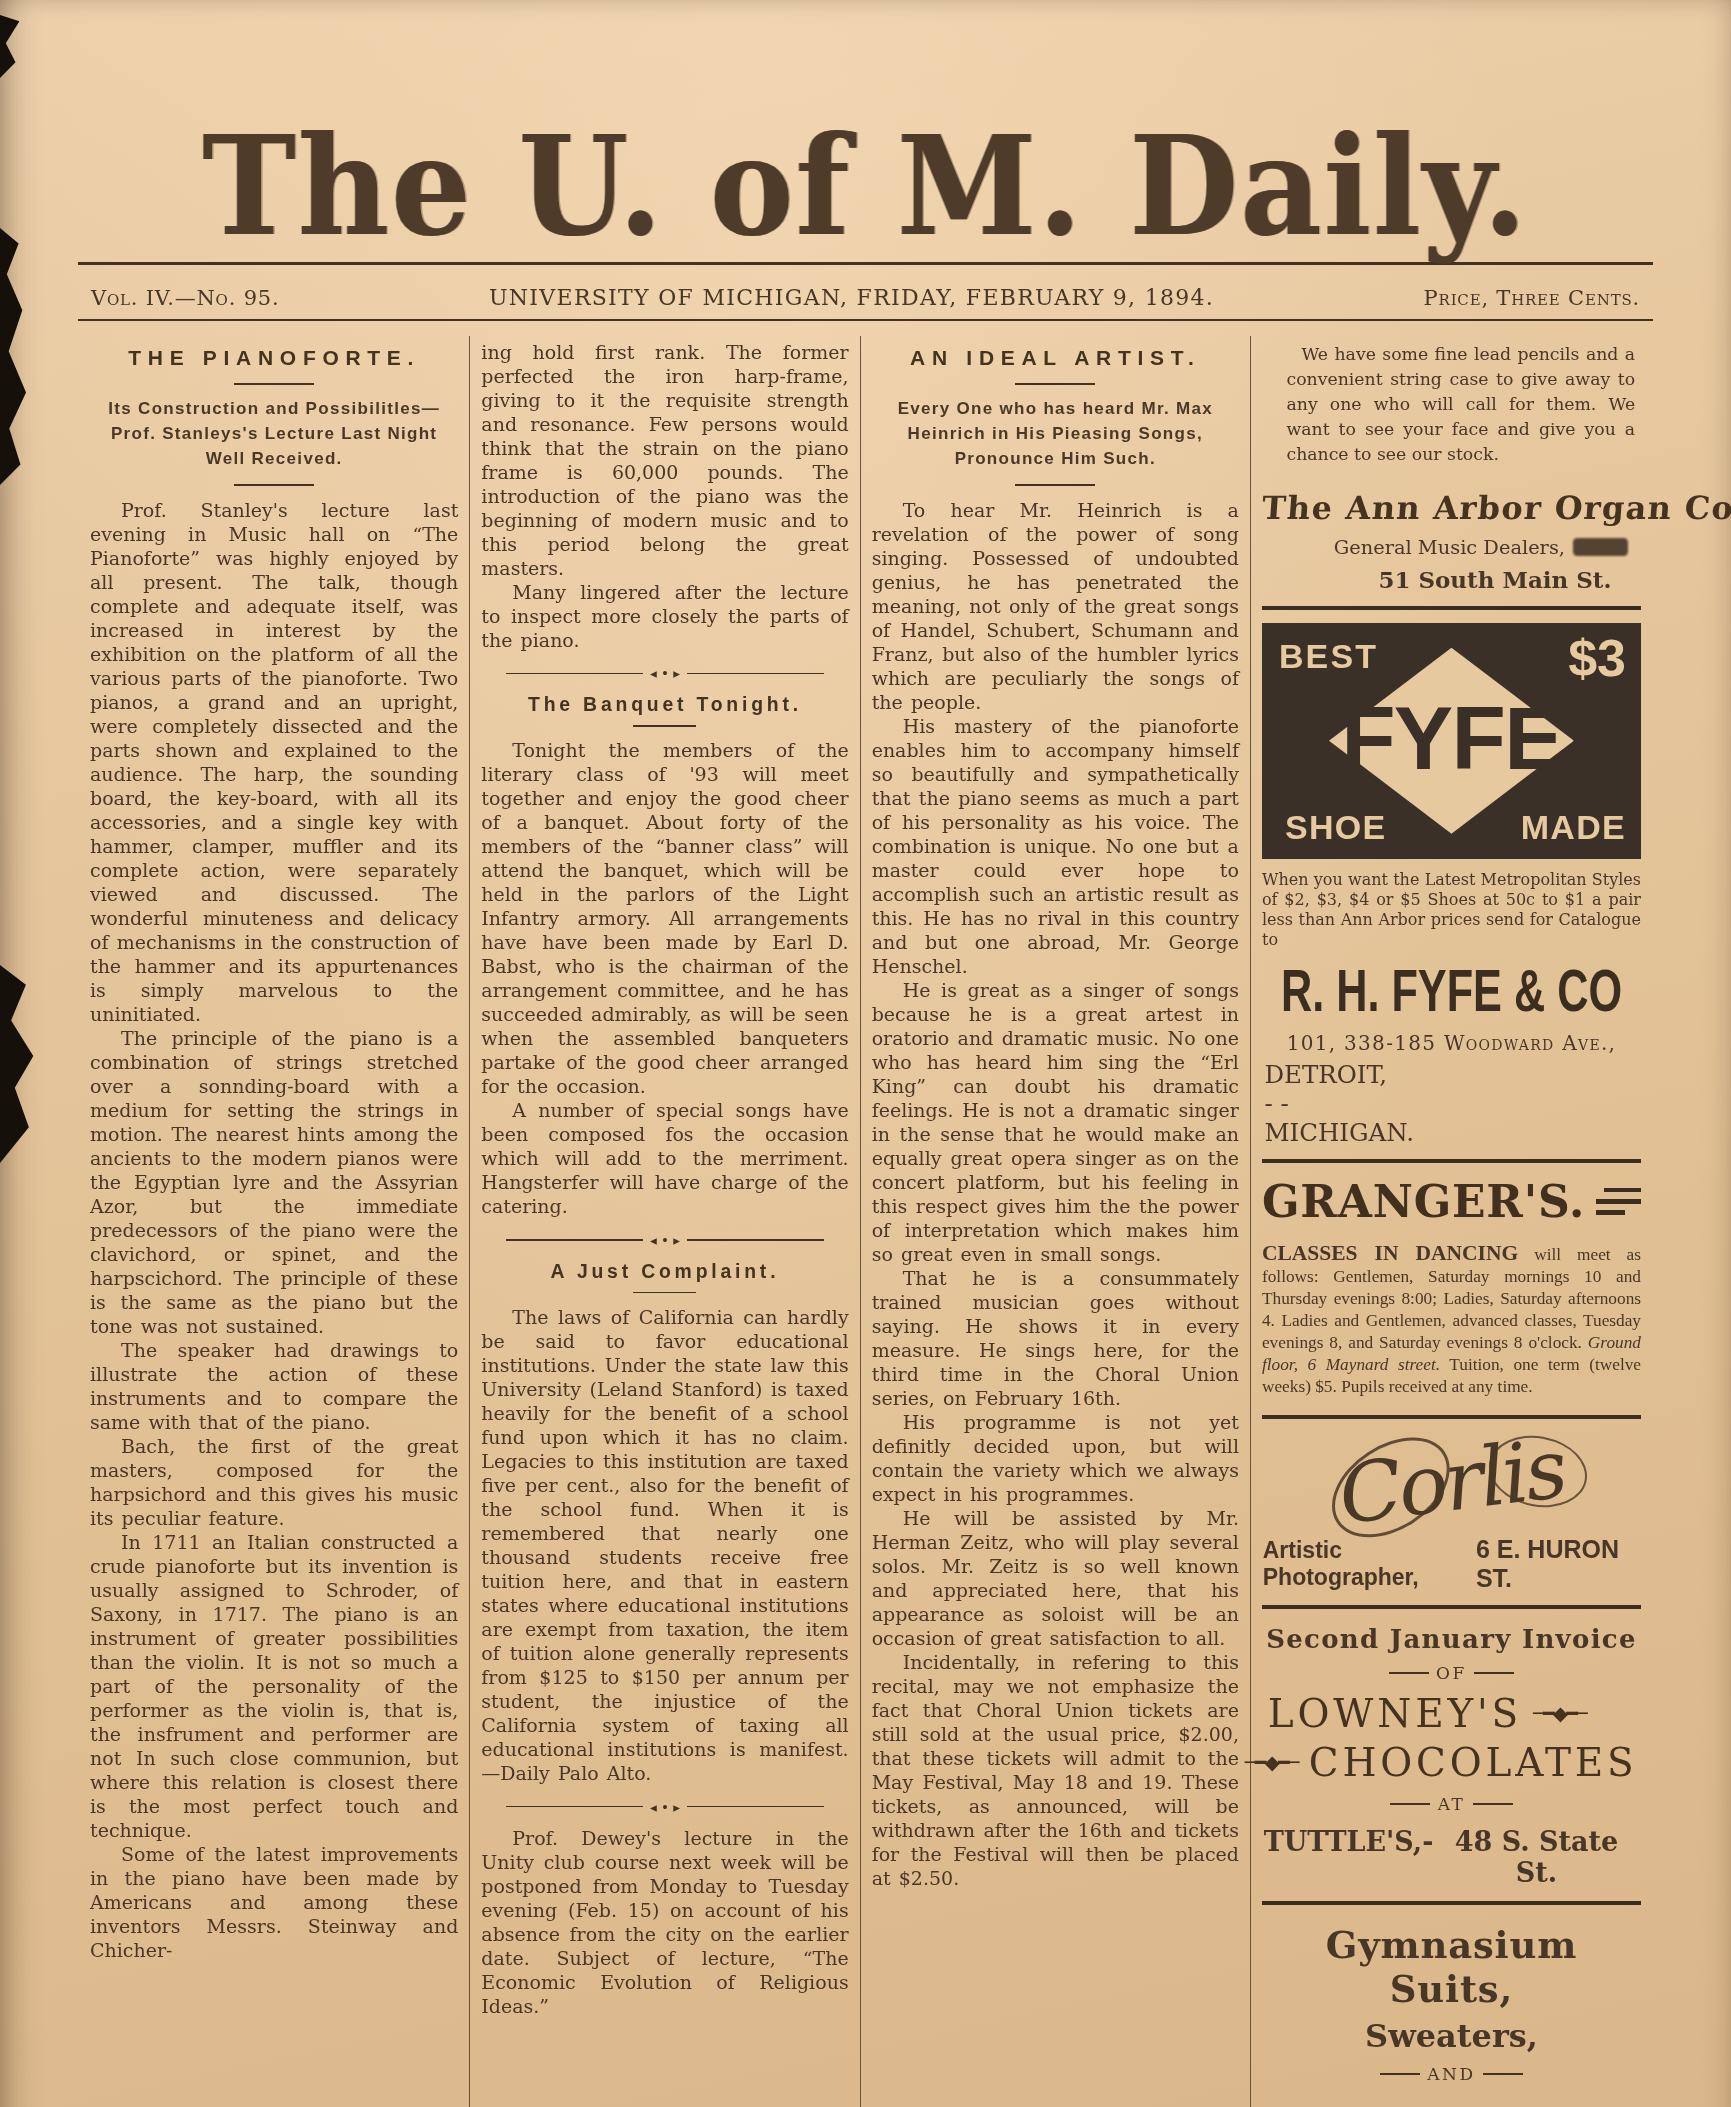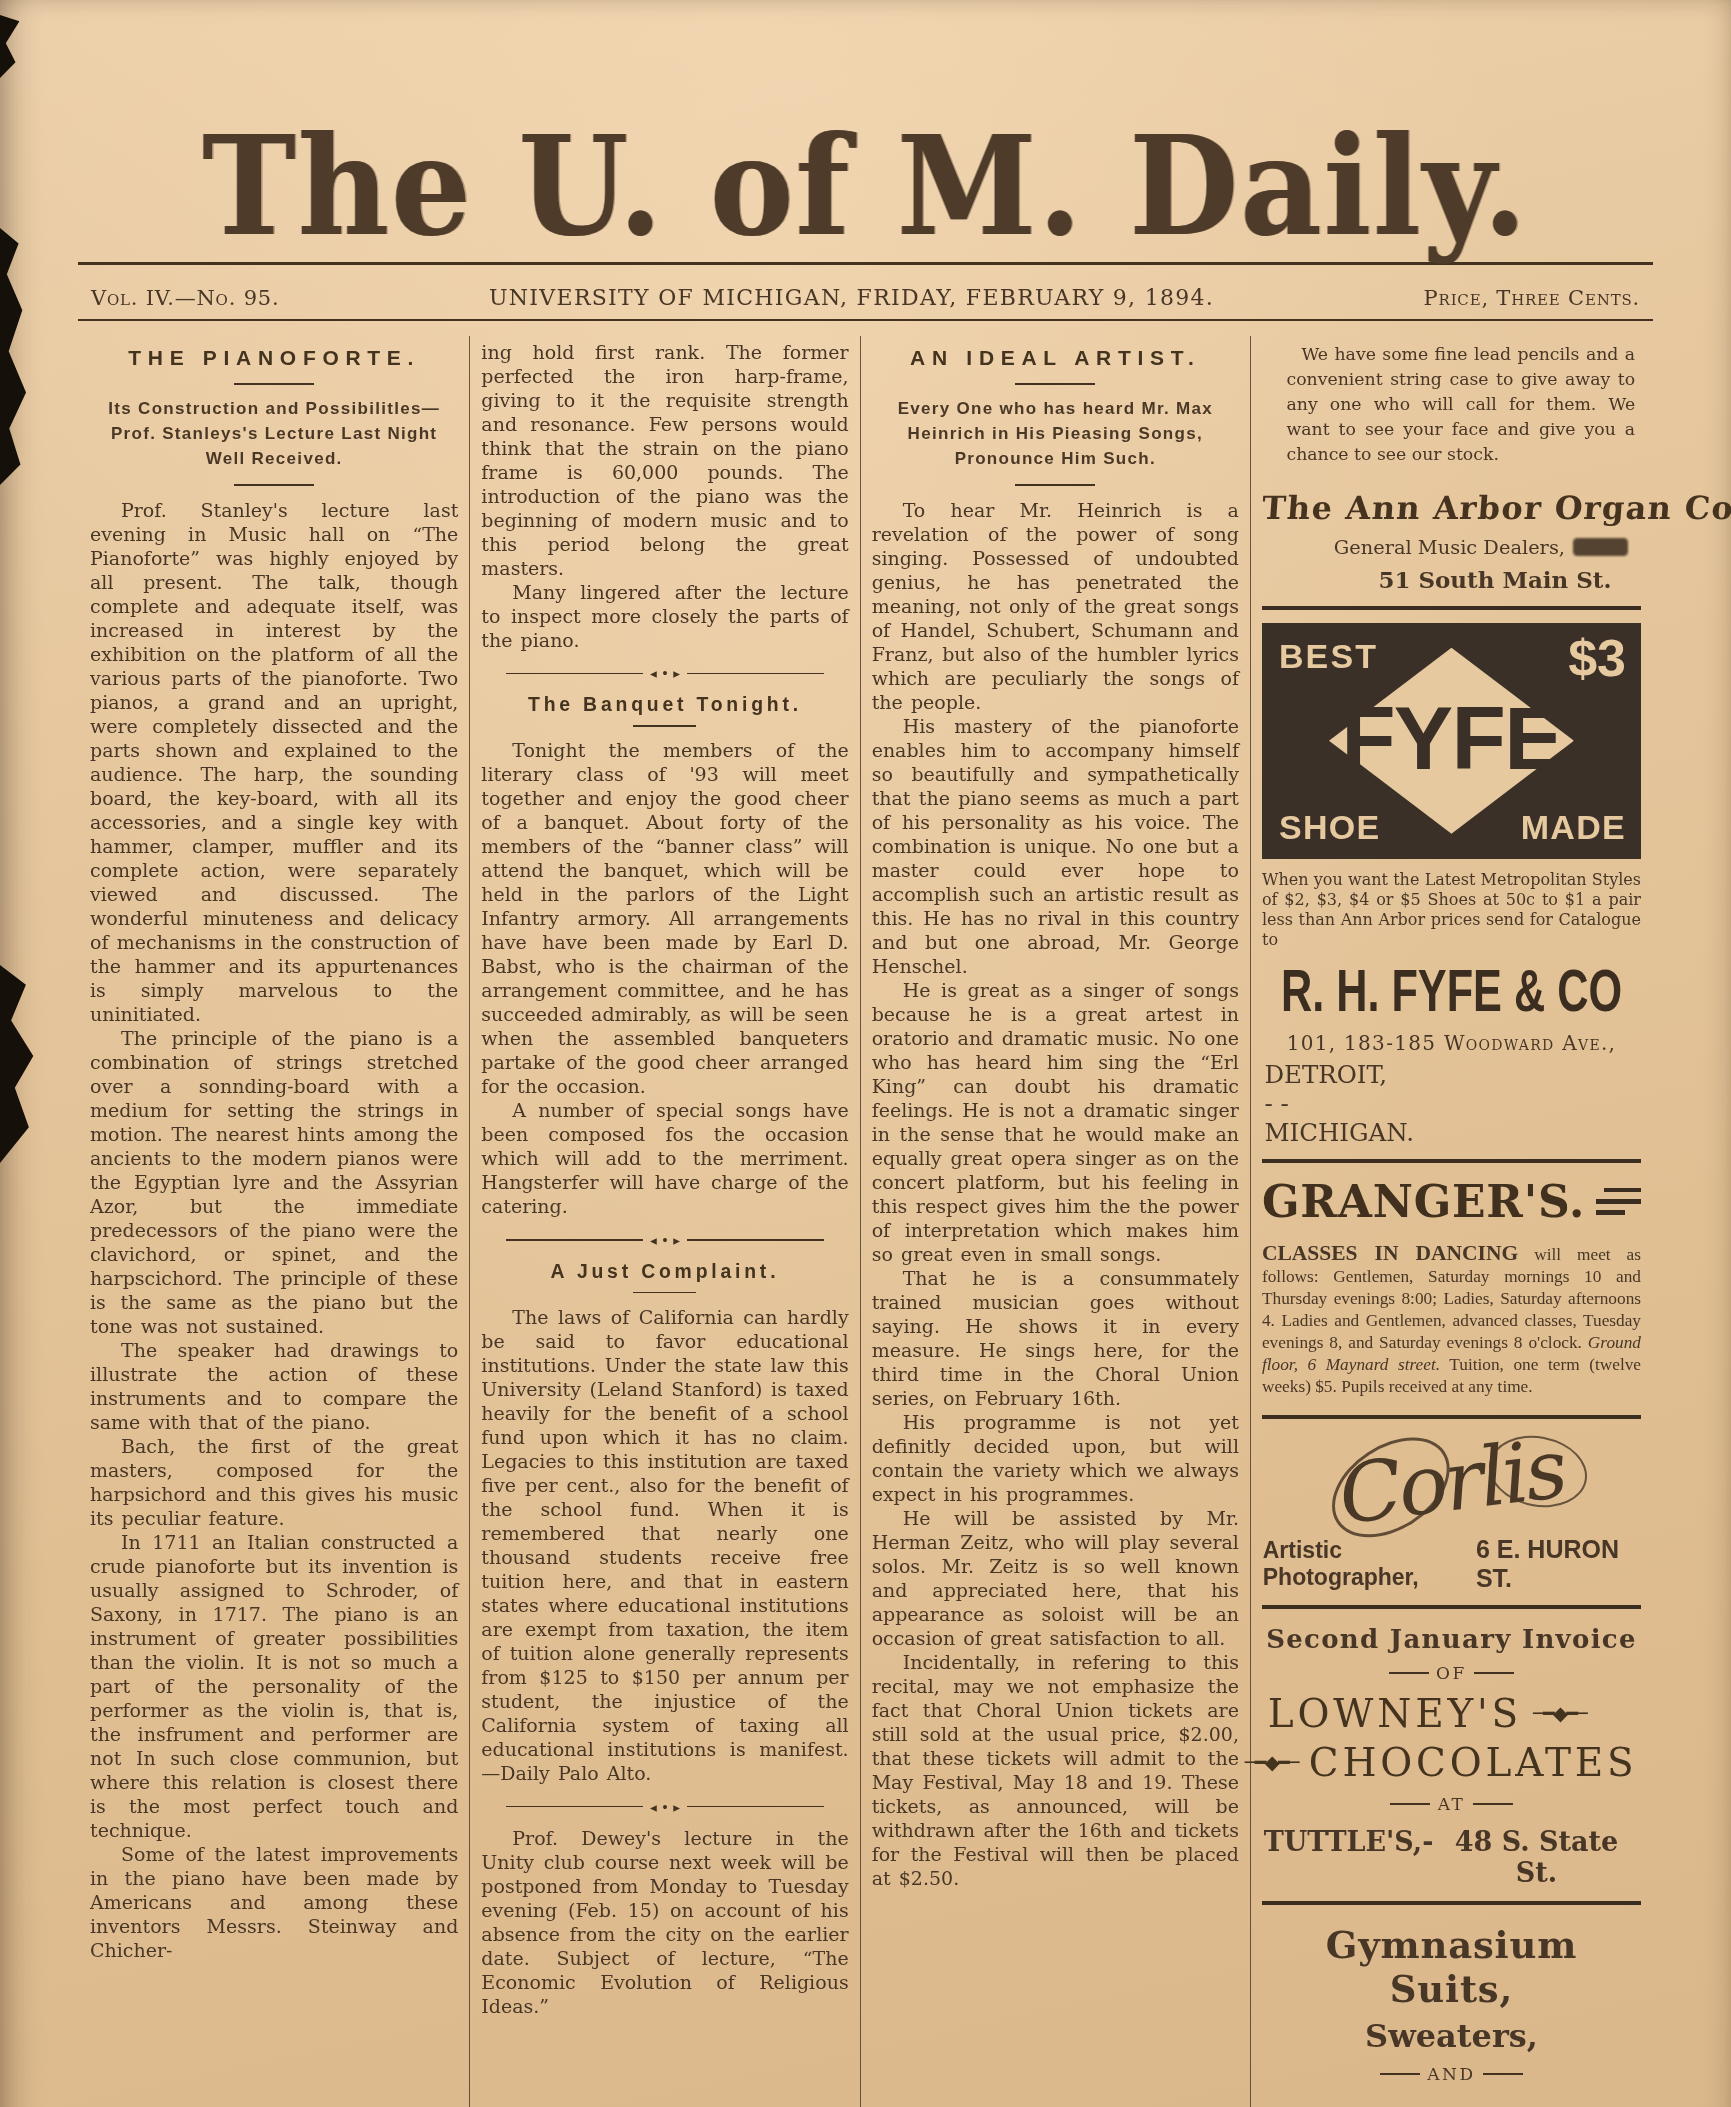--- a/index.html
+++ b/index.html
@@ -60,21 +60,21 @@
     transform:skewX(-4deg); white-space:nowrap; color:#45331f; }
   .organ-dealers { display:flex; justify-content:flex-end; align-items:center; gap:8.4px;
     font-size:19.4px; margin:8.4px 12.6px 0; }
   .smudge { display:inline-block; width:55px; height:17.7px; background:#3b2d1f;
     border-radius:4.2px; filter:blur(1.3px); opacity:.85; }
   .organ-addr { text-align:right; font-size:23px; font-weight:bold; margin:7.6px 29.5px 2.5px; }
   .fyfe-box { position:relative; background:#3a3028; height:236px; margin-top:2.5px; }
   .fyfe-corner { position:absolute; color:#e7c99f; font-family:"Liberation Sans",sans-serif; font-weight:bold; }
   .fyfe-best { top:14.3px; left:17px; font-size:34px; letter-spacing:2.1px; }
   .fyfe-price{ top:5px; right:15px; font-size:52px; }
-  .fyfe-shoe { bottom:11.8px; left:17px; font-size:34px; letter-spacing:1.3px; }
+  .fyfe-shoe { bottom:11.8px; left:23px; font-size:34px; letter-spacing:1.3px; }
   .fyfe-made { bottom:11.8px; right:15px; font-size:34px; letter-spacing:1.3px; }
   .fyfe-diamond { position:absolute; left:50%; top:50%; width:245px; height:186px;
     transform:translate(-50%,-50%); background:#e7c99f;
     clip-path:polygon(50% 0,100% 50%,50% 100%,0 50%); }
   .fyfe-word { position:absolute; left:50%; top:50%; transform:translate(-50%,-52%);
     font-size:89px; font-weight:bold; font-family:"Liberation Sans",sans-serif;
     color:#3a3028; letter-spacing:-1.7px; }
   .fyfe-fine { font-size:16px; line-height:20px; text-align:justify; margin:11px 0 0; }
   .fyfe-co { font-size:46px; font-weight:bold; font-family:"Liberation Sans",sans-serif;
     text-align:center; margin:14.3px 0 1.7px; transform:scale(.94,1.28); white-space:nowrap; color:#3b2d1f; }
@@ -215,21 +215,21 @@
         <div class="fyfe-box">
           <span class="fyfe-corner fyfe-best">BEST</span>
           <span class="fyfe-corner fyfe-price">$3</span>
           <div class="fyfe-diamond"></div>
           <span class="fyfe-word">FYFE</span>
           <span class="fyfe-corner fyfe-shoe">SHOE</span>
           <span class="fyfe-corner fyfe-made">MADE</span>
         </div>
         <p class="fyfe-fine">When you want the Latest Metropolitan Styles of $2, $3, $4 or $5 Shoes at 50c to $1 a pair less than Ann Arbor prices send for Catalogue to</p>
         <div class="fyfe-co">R. H. FYFE &amp; CO</div>
-        <div class="fyfe-addr1">101, 183-185 Woodward Ave.,</div>
+        <div class="fyfe-addr1">101, 338-185 Woodward Ave.,</div>
         <div class="fyfe-city">
           <span>DETROIT,</span>
           <span>-          -</span>
           <span>MICHIGAN.</span>
         </div>
       </div>
 
       <div class="ad-rule"></div>
 
       <div class="ad">

